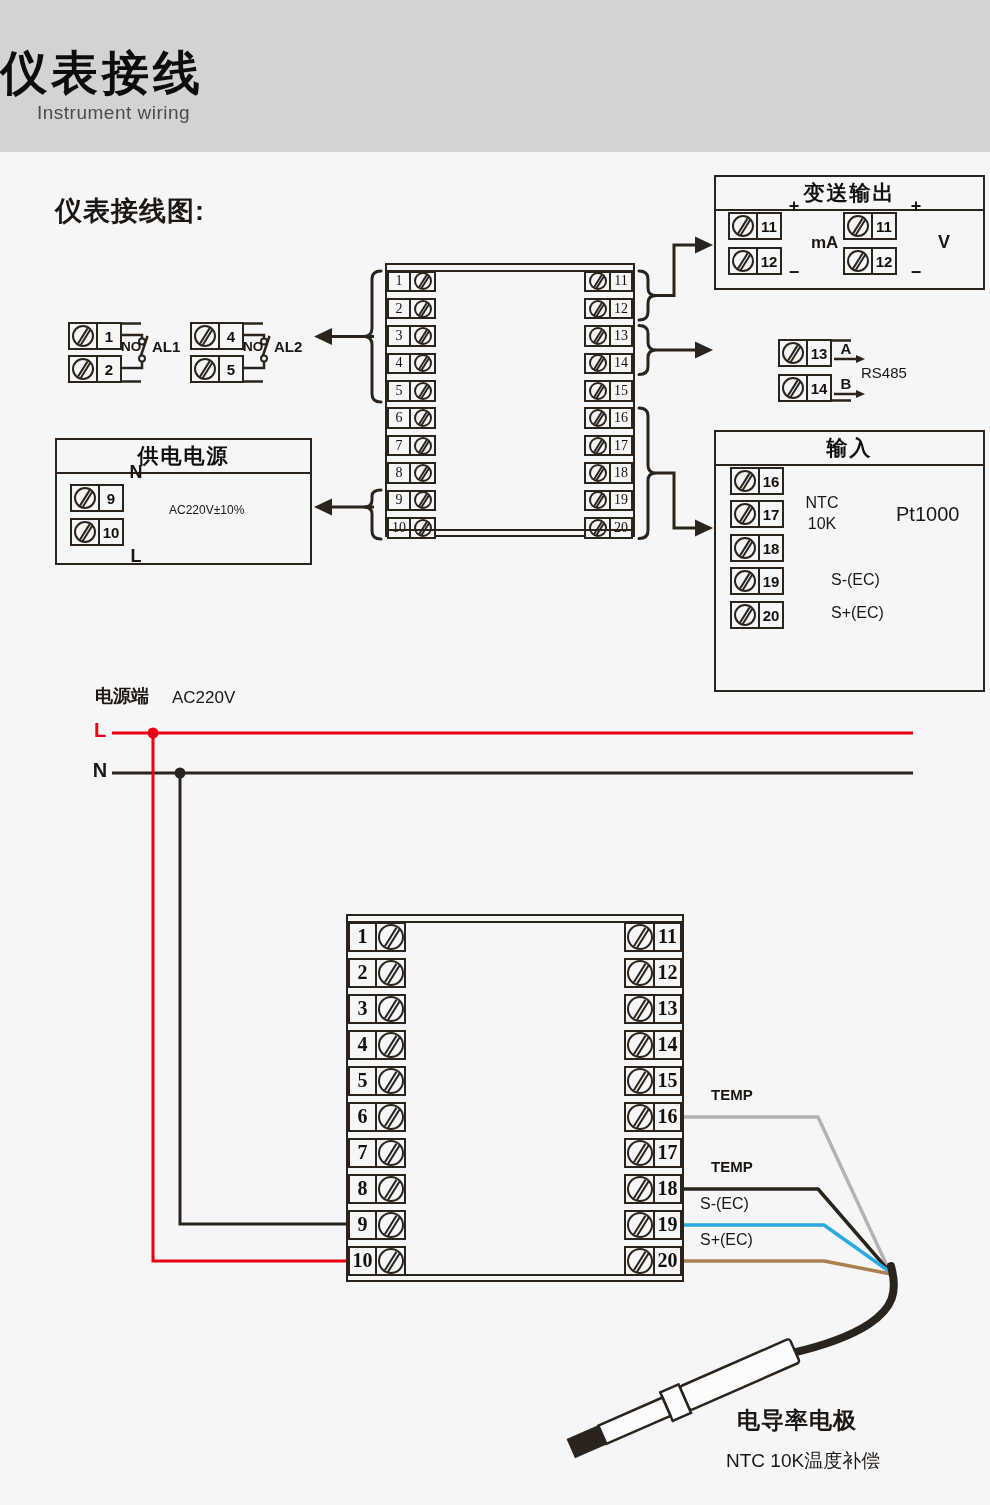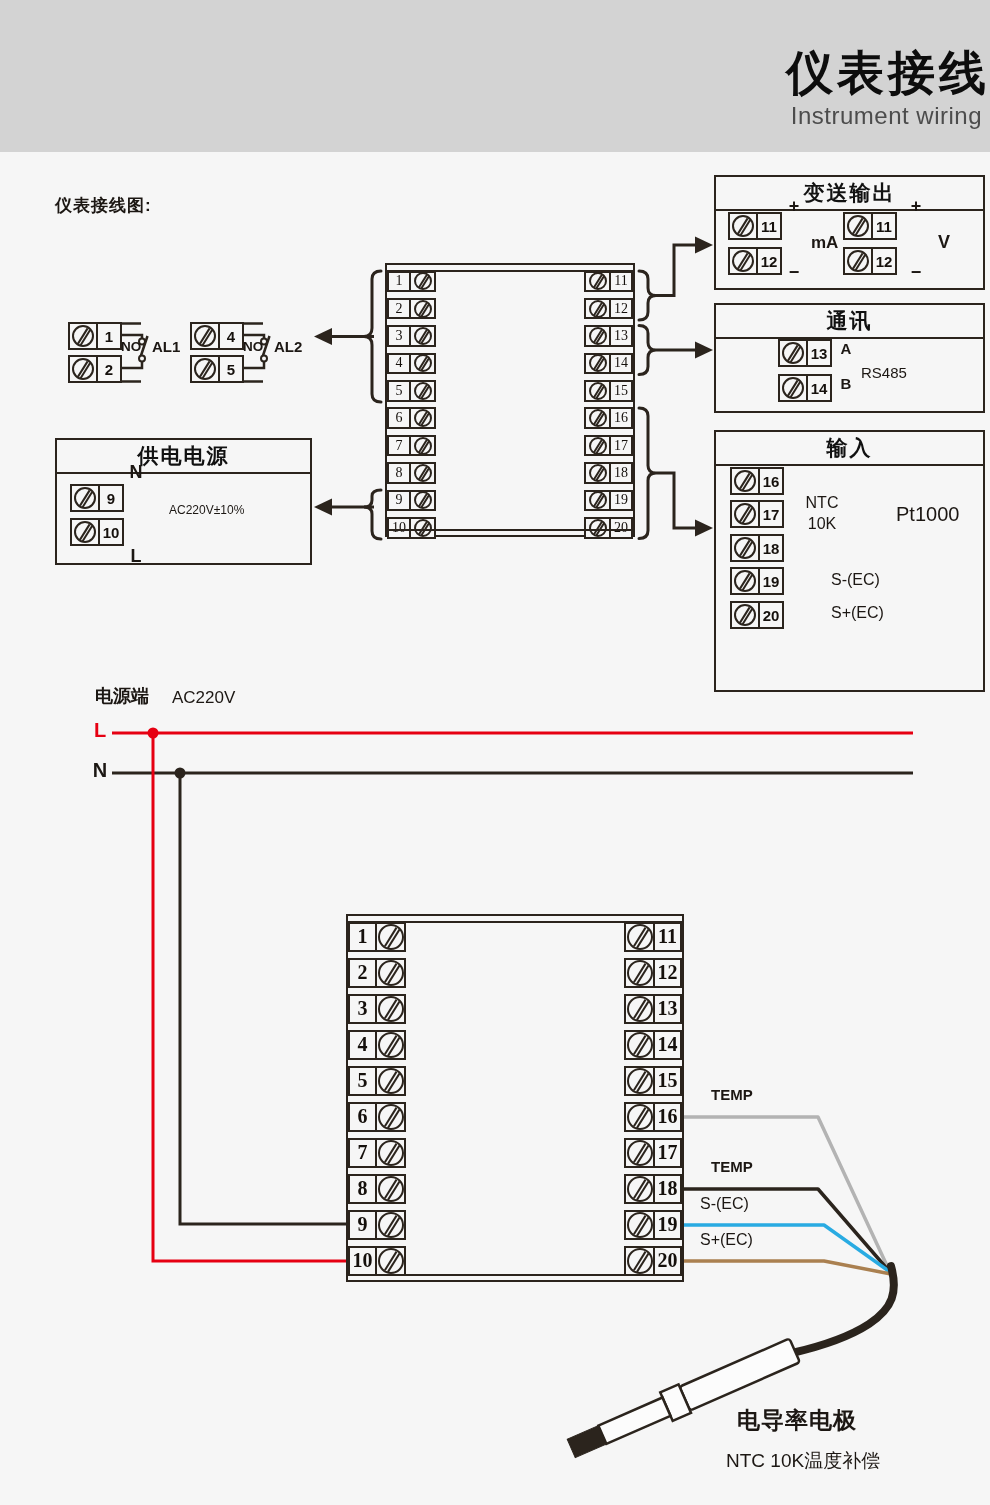--- a/index.html
+++ b/index.html
@@ -3,24 +3,24 @@
 <meta charset="utf-8">
 <style>
   :root{
     --ink:#2b241d; --red:#e60012; --wire-gray:#b3b3b3; --wire-blue:#29abe2;
     --wire-brown:#aa8050; --header-bg:#d3d3d3; --page-bg:#f6f6f6;
   }
   html,body{margin:0;padding:0;background:#e9e9e9;}
   .page{position:relative;width:990px;height:1505px;background:var(--page-bg);overflow:hidden;
         font-family:"Liberation Sans",sans-serif;color:#1c1713;}
   
-  .hdr{position:absolute;left:0;top:0;width:990px;height:152px;background:var(--header-bg);text-align:right;}
+  .hdr{position:absolute;left:0;top:0;width:990px;height:152px;background:var(--header-bg);text-align:left;}
   .hdr-title{margin:0;padding-top:46px;font-size:47px;font-weight:900;letter-spacing:4px;color:#0d0d0d;
              font-family:"Liberation Sans",sans-serif;line-height:1.15;}
-  .hdr-sub{margin:2px 8px 0 0;font-size:24px;color:#4c4c4c;letter-spacing:.5px;}
+  .hdr-sub{margin:2px 8px 0 0;font-size:19px;color:#4c4c4c;letter-spacing:.5px;padding-left:37px;}
   
   .lbl{position:absolute;white-space:nowrap;color:#1c1713;line-height:1.1;}
   .c{text-align:center;}
   
   .box{position:absolute;border:2.5px solid var(--ink);box-sizing:border-box;background:var(--page-bg);}
   .box-title{height:32px;border-bottom:2.5px solid var(--ink);display:flex;align-items:center;justify-content:center;
              font-size:21px;font-weight:700;letter-spacing:2px;color:#111;}
   
   .term{position:absolute;display:flex;width:54px;height:28px;border:2.5px solid var(--ink);
         box-sizing:border-box;background:var(--page-bg);}
@@ -75,21 +75,21 @@
 </head>
 <body>
 
 <div class="page">
 
   <div class="hdr">
     <div class="hdr-title">仪表接线</div>
     <div class="hdr-sub">Instrument wiring</div>
   </div>
 
-  <span class="lbl" style="left:55px;top:197px;font-size:17px;font-weight:700;letter-spacing:1px">仪表接线图:</span>
+  <span class="lbl" style="left:55px;top:197px;font-size:27px;font-weight:700;letter-spacing:1px">仪表接线图:</span>
 
   <svg class="wiring" width="990" height="1505" viewBox="0 0 990 1505">
     <g>
       <path class="br" d="M381,271 Q372,271 372,279 L372,328 Q372,336.5 364,336.5 Q372,336.5 372,345 L372,394 Q372,402 381,402"></path>
       <path class="br" d="M381,490 Q372,490 372,496 L372,500 Q372,507 364,507 Q372,507 372,514 L372,531 Q372,539 381,539"></path>
       <path class="br" d="M639,271 Q648,271 648,279 L648,288 Q648,295.5 656,295.5 Q648,295.5 648,303 L648,312 Q648,320 639,320"></path>
       <path class="br" d="M639,325.5 Q648,325.5 648,333.5 L648,342.5 Q648,350 656,350 Q648,350 648,357.5 L648,366.5 Q648,374.5 639,374.5"></path>
       <path class="br" d="M639,408 Q648,408 648,416 L648,465.5 Q648,473 656,473 Q648,473 648,480.5 L648,530.5 Q648,538.5 639,538.5"></path>
       <path class="cl" d="M331,336.5 H374"></path>
       <polygon class="hd" points="314,336.5 332,328 332,345"></polygon>
@@ -240,23 +240,20 @@
     </span>
   <span class="term" style="left:190px;top:355px">
     <span class="cell-screw"></span>
     <span class="cell-num">5</span>
     </span>
   <span class="lbl" style="left:121px;top:340px;font-size:13.5px;font-weight:700">NO</span>
   <span class="lbl" style="left:152px;top:339px;font-size:15px;font-weight:700">AL1</span>
   <span class="lbl" style="left:243px;top:340px;font-size:13.5px;font-weight:700">NO</span>
   <span class="lbl" style="left:274px;top:339px;font-size:15px;font-weight:700">AL2</span>
 
-  <div class="box" style="left:714px;top:303px;width:271px;height:110px">
-    <div class="box-title">通讯</div>
-  </div>
   <span class="term" style="left:778px;top:339px">
     <span class="cell-screw"></span>
     <span class="cell-num">13</span>
     </span>
   <span class="term" style="left:778px;top:374px">
     <span class="cell-screw"></span>
     <span class="cell-num">14</span>
     </span>
   <span class="lbl c" style="left:833px;top:341px;width:26px;font-size:15px;font-weight:700">A</span>
   <span class="lbl c" style="left:833px;top:376px;width:26px;font-size:15px;font-weight:700">B</span>

